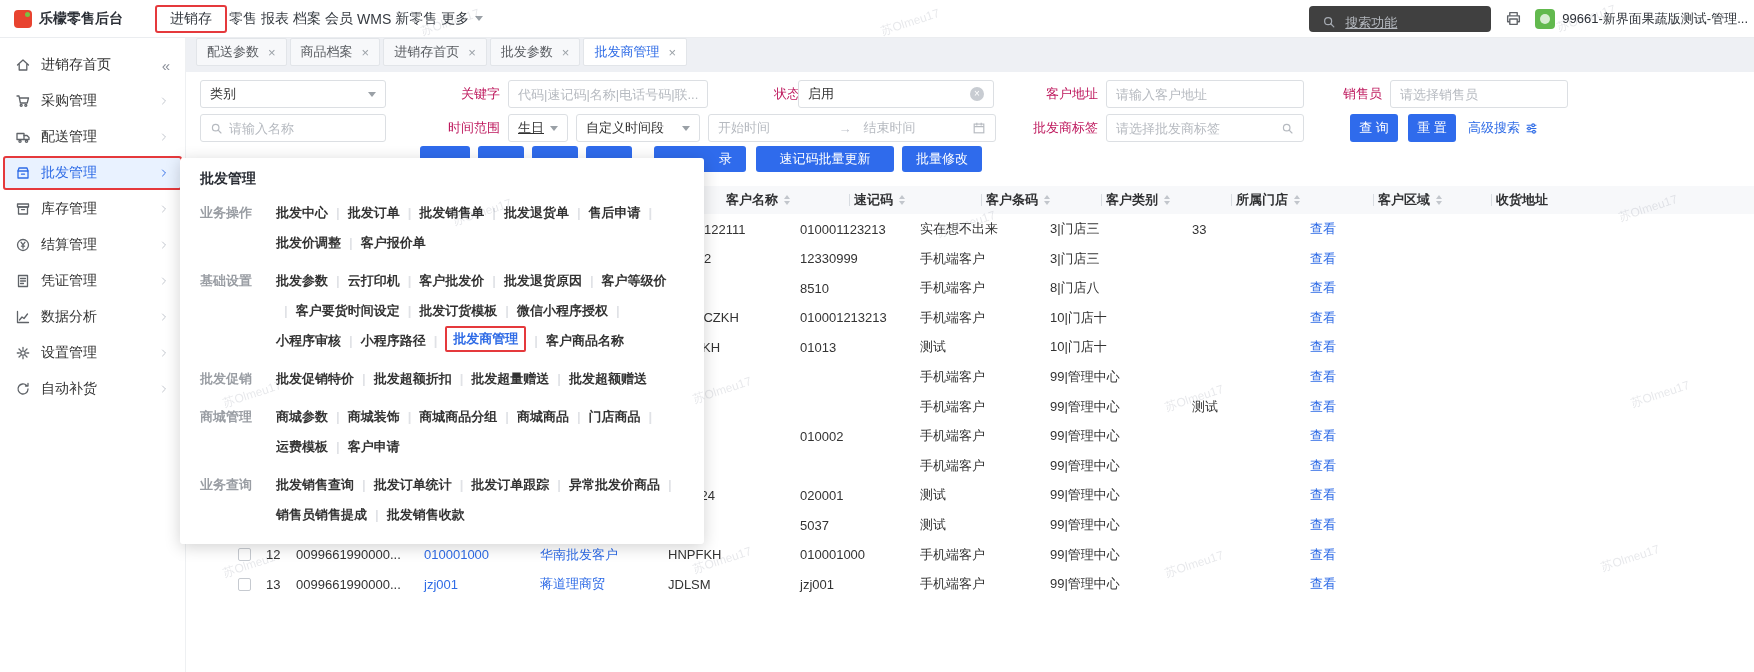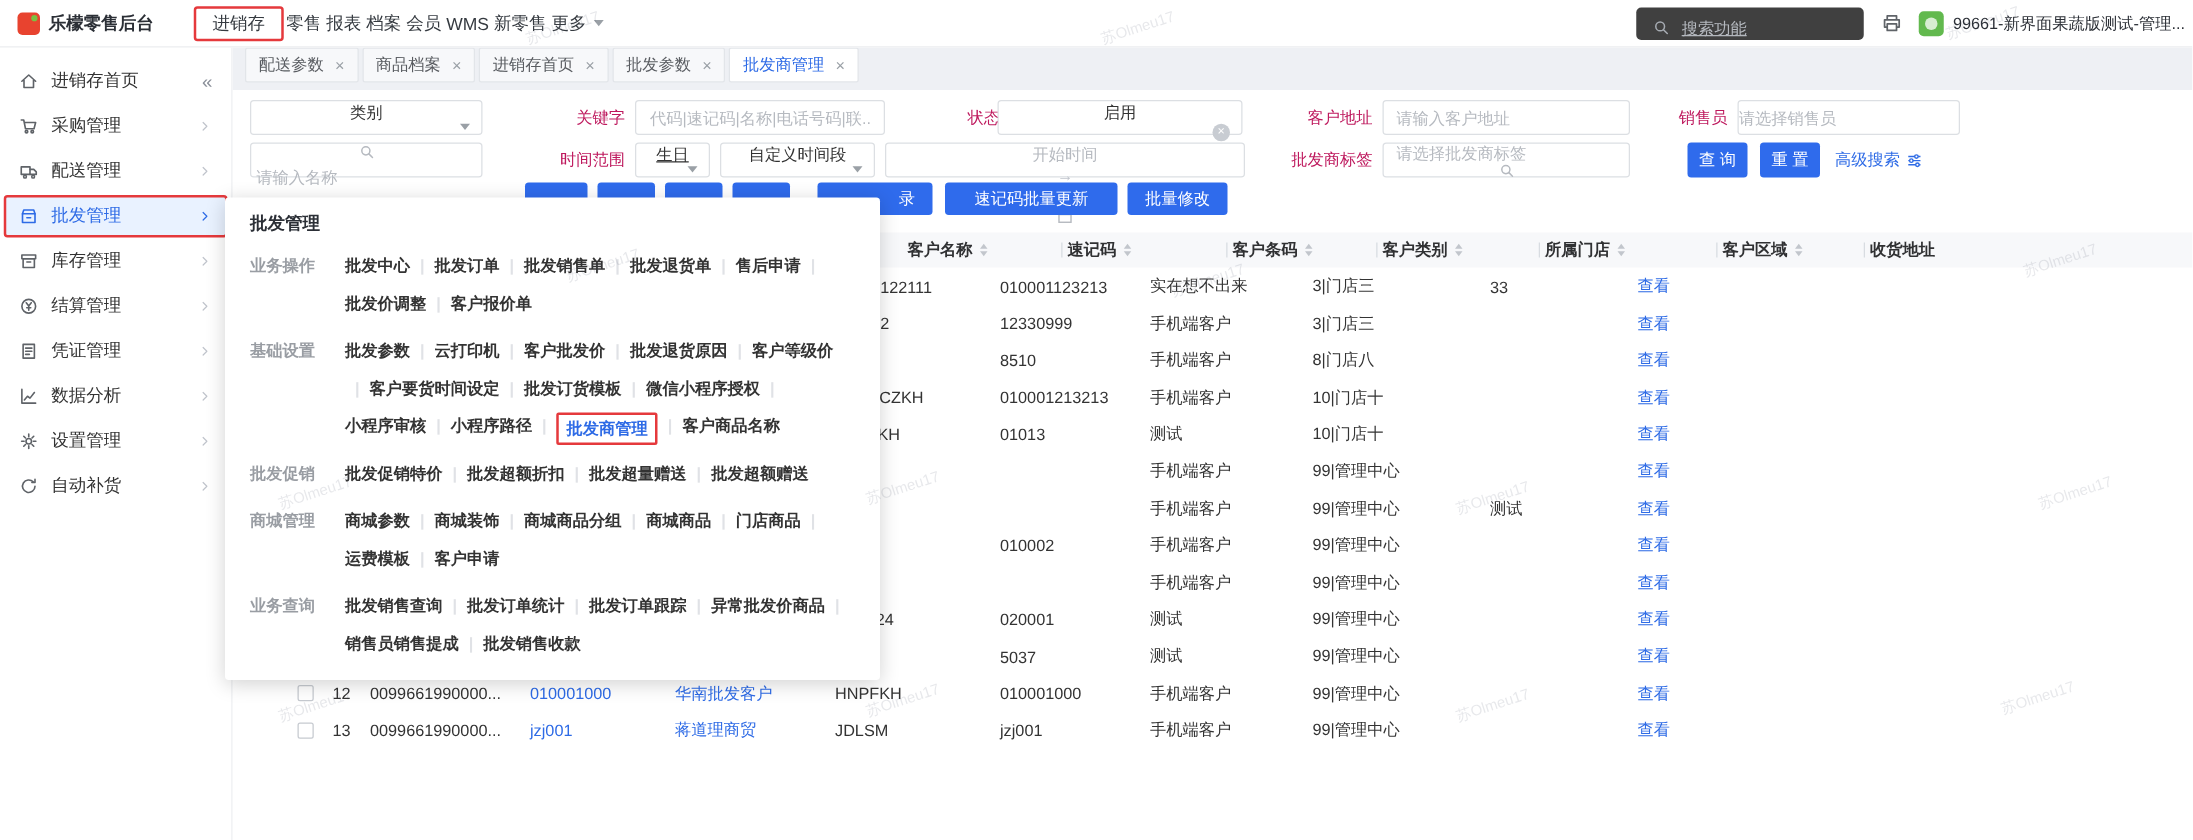--- a/index.html
+++ b/index.html
@@ -32,21 +32,21 @@
   .collapse-ic { margin-left:auto; color:#8a8f99; font-size:15px; cursor:pointer; }
 
   
   .tabbar { position:absolute; left:186px; top:38px; right:0; height:34px; background:#eef0f4; display:flex; align-items:flex-start; gap:3px; padding-left:10px; z-index:5; }
   .tab { height:28px; display:flex; align-items:center; gap:9px; padding:0 10px; background:#f7f8fa; border:1px solid #e2e5e9; border-radius:2px; font-size:13px; color:#595c61; cursor:pointer; white-space:nowrap; }
   .tab .x { color:#9aa0a6; font-size:13px; }
   .tab.active { background:#fff; color:#2e6be6; }
 
   
   .filters { position:absolute; left:186px; top:72px; right:0; height:74px; background:#fff; z-index:5; }
-  .ctl { position:absolute; height:28px; border:1px solid #dcdfe3; border-radius:3px; background:#fff; display:flex; align-items:center; padding:0 9px; font-size:13px; color:#333;flex-direction:column; }
+  .ctl { position:absolute; height:28px; border:1px solid #dcdfe3; border-radius:3px; background:#fff; display:flex; align-items:center; padding:0 9px; font-size:13px; color:#333; }
   .lbl { position:absolute; height:28px; line-height:28px; font-size:13px; color:#be185d; text-align:right; white-space:nowrap; }
   .caret { width:0; height:0; border-left:4px solid transparent; border-right:4px solid transparent; border-top:5px solid #9aa0a6; margin-left:auto; }
   input.raw { border:none; outline:none; flex:1; min-width:0; font-size:13px; font-family:inherit; color:#333; background:transparent; }
   input.raw::placeholder { color:#b6bac0; }
   .ph { color:#b6bac0; }
   .clear-ic { margin-left:auto; width:14px; height:14px; border-radius:50%; background:#c8ccd2; color:#fff; font-size:10px; line-height:14px; text-align:center; }
   .range-arrow { color:#c0c4cc; margin:0 12px; }
   .btn-blue { position:absolute; height:28px; background:#2f6bec; color:#fff; border:none; border-radius:3px; display:flex; align-items:center; justify-content:center; font-size:13px; font-family:inherit; cursor:pointer; }
   .adv { position:absolute; height:28px; display:flex; align-items:center; gap:5px; color:#2e6be6; font-size:13px; cursor:pointer; }
 
@@ -67,21 +67,21 @@
   .tr { position:absolute; left:0; right:0; height:30px; }
   .td { position:absolute; top:0; height:100%; display:flex; align-items:center; font-size:13px; color:#333; white-space:nowrap; }
   .link { color:#2e6be6; cursor:pointer; }
   .cb { width:13px; height:13px; border:1px solid #c6cad0; border-radius:2px; background:#fff; }
 
   
   .panel { position:absolute; left:180px; top:158px; width:524px; height:386px; background:#fff; border-radius:3px; box-shadow:0 3px 16px rgba(0,0,0,.18); z-index:40; padding:12px 20px; }
   .panel-title { font-size:14px; font-weight:700; color:#2b2f36; margin-bottom:10px; }
   .msec { display:flex; margin-bottom:8px;font-weight:bold; }
   .msec-label { width:62px; flex-shrink:0; margin-right:14px; color:#999da3; font-size:13px; line-height:30px; }
-  .msec-items { flex:1; display:flex; flex-wrap:wrap; align-items:flex-end; line-height:30px; }
+  .msec-items { flex:1; display:flex; flex-wrap:wrap; align-items:flex-start; line-height:30px; }
   .mitem { font-size:13px; color:#333; cursor:pointer; white-space:nowrap; }
   .mitem.active { color:#2e6be6; border:2px solid #e5393c; border-radius:2px; padding:0 6px; line-height:22px; }
   .mdiv { color:#e0e2e6; margin:0 8px; }
 
   .wm { position:absolute; color:rgba(70,80,100,.13); font-size:12px; transform:rotate(-18deg); z-index:60; pointer-events:none; white-space:nowrap; }
 </style>
 </head>
 <body>
 
 <div class="topbar">

